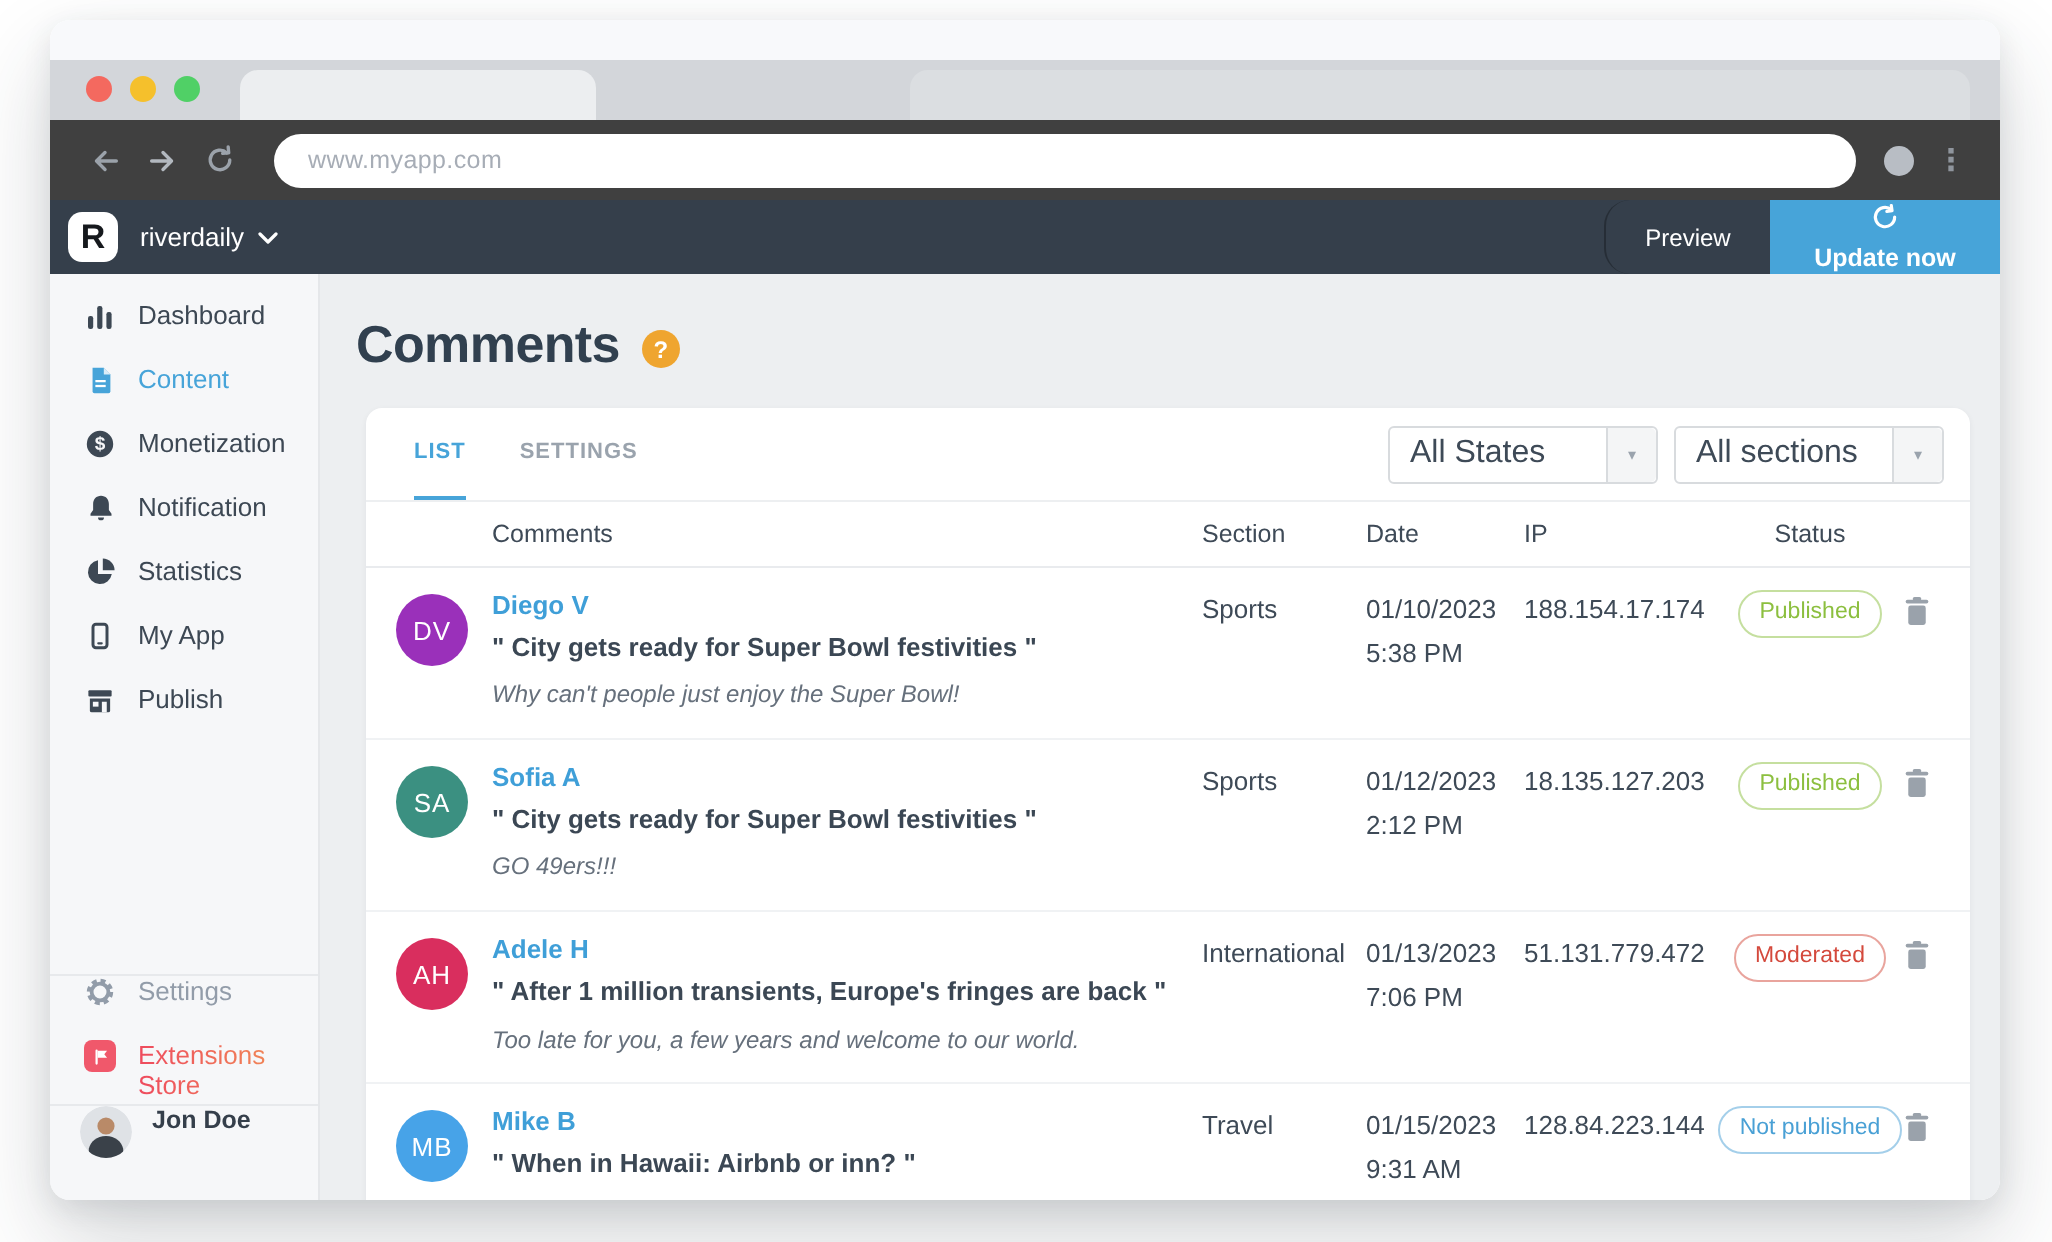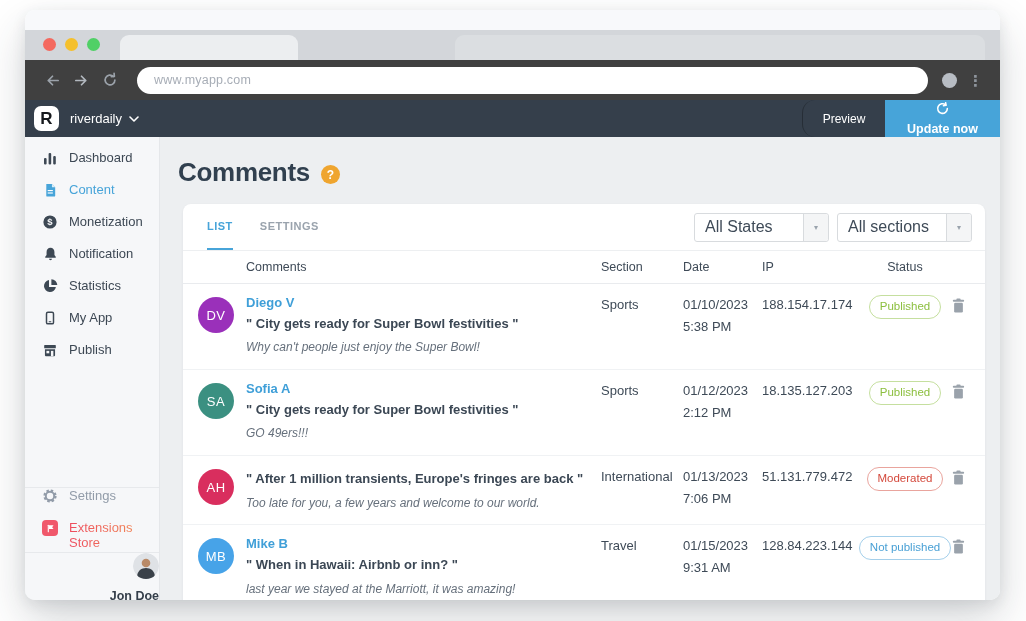--- a/index.html
+++ b/index.html
@@ -43,21 +43,21 @@
   .sidebar { width:135px; background:#f6f7f9; border-right:1px solid #e5e7ea; display:flex; flex-direction:column; padding-top:13px; flex-shrink:0; }
   .nav-item { height:32px; display:flex; gap:11px; padding-left:17px;
     font-size:13px; color:#3d4854; cursor:pointer; flex-shrink:0; }
   .nav-item.active { color:#47a4d9; }
   .nav-ic { width:16px; height:16px; display:flex; align-items:center; justify-content:center; flex-shrink:0; }
   .side-spacer { flex:1; }
   .side-div { border-top:1px solid #e7e9ec; }
   .nav-muted { color:#929ca9; }
   .grad-text { background:linear-gradient(90deg,#ee4b5e,#f19a54); -webkit-background-clip:text; background-clip:text; color:transparent; }
   .ext-ic { width:16px; height:16px; border-radius:4px; background:#f0586b; display:flex; align-items:center; justify-content:center; flex-shrink:0; }
-  .user-row { height:47px; display:flex; align-items:flex-end; gap:10px; padding-left:15px; cursor:pointer;flex-direction:column; }
+  .user-row { height:47px; display:flex; align-items:flex-start; gap:10px; padding-left:15px; cursor:pointer; }
   .user-name { font-size:12.5px; font-weight:bold; color:#353f4b; }
 
   .main { flex:1; padding-left:18px; overflow:hidden; }
   .title-row { display:flex; align-items:center; gap:11px; margin-top:20px; }
   .page-title { font-size:26px; font-weight:800; color:#31404f; letter-spacing:-.3px; }
   .help-dot { width:19px; height:19px; border-radius:50%; background:#efa52f; color:#fff; font-size:12px; font-weight:bold;
     display:flex; align-items:center; justify-content:center; margin-top:4px; cursor:pointer; }
 
   .card { margin:16px 15px 0 5px; background:#fff; border-radius:8px; box-shadow:0 1px 3px rgba(27,39,51,.06); }
 
@@ -346,20 +346,21 @@
       <svg width="13" height="15" viewBox="0 0 14 16">
                   <rect x="4.7" y="0.4" width="4.6" height="2.2" rx="1" fill="currentColor"></rect>
                   <rect x="0.9" y="1.9" width="12.2" height="2" rx="1" fill="currentColor"></rect>
                   <rect x="2.3" y="5.1" width="9.4" height="10.4" rx="1.3" fill="currentColor"></rect>
                 </svg>
     </span>
   </div>
             <div class="tgrid row">
     <span class="avatar" style="background: rgb(217, 46, 94);">AH</span>
     <div>
+      <div class="c-name">Adele H</div>
       <div class="c-quote">" After 1 million transients, Europe's fringes are back "</div>
       <div class="c-note">Too late for you, a few years and welcome to our world.</div>
     </div>
     <span class="cell">International</span>
     <span class="cell">
       <div>01/13/2023</div>
       <div class="cell-time">7:06 PM</div>
     </span>
     <span class="cell">51.131.779.472</span>
     <span class="cell cell-status">

